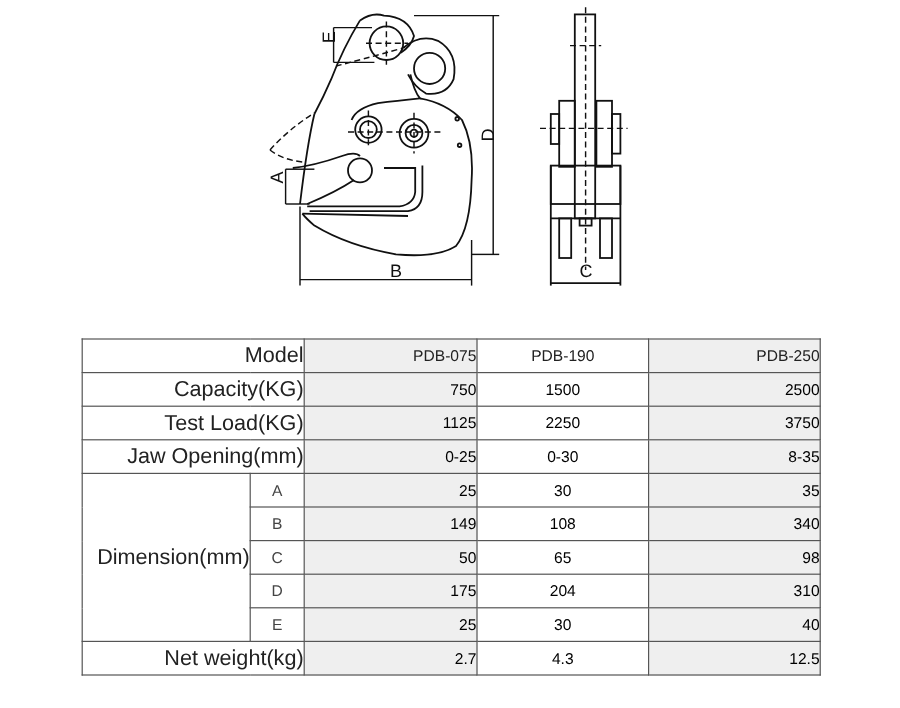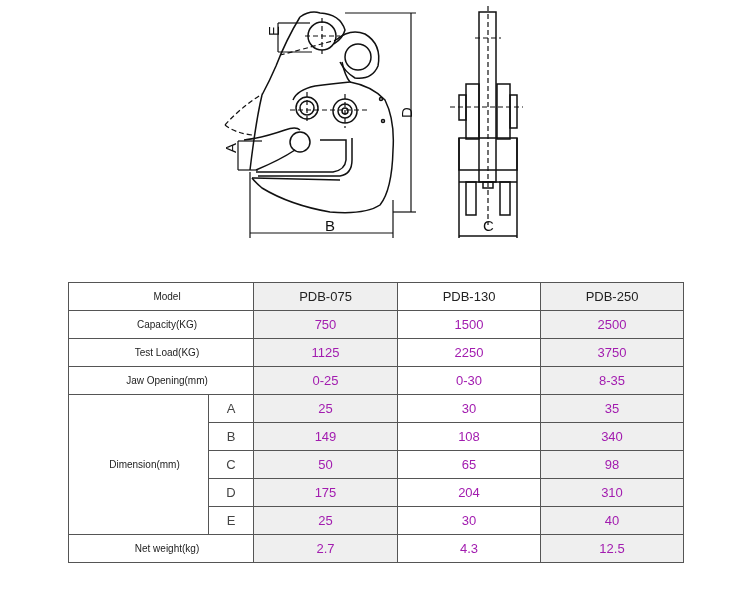--- a/index.html
+++ b/index.html
@@ -5,24 +5,24 @@
   html, body { margin:0; padding:0; background:#ffffff; }
   body { width:750px; height:590px; position:relative; overflow:hidden;
          font-family:"Liberation Sans", "DejaVu Sans", sans-serif; color:#333; }
   .drawing { position:absolute; left:0; top:0; width:750px; height:250px; }
   .drawing svg { position:absolute; left:0; top:0; }
   .dimlabel { font-family:"Liberation Sans", sans-serif; font-size:15px; fill:#111; }
 
   table.spec { position:absolute; left:68px; top:282px; border-collapse:collapse;
                width:615px; table-layout:fixed; }
   table.spec td { border:1.5px solid #555; height:27px; padding:0; font-size:13px;
-                  color:#a21caf; text-align:center; vertical-align:middle; line-height:27px; }
-  table.spec td.lbl { text-align:center; padding-left:12px; font-size:10px; color:#222; }
+                  color:#000000; text-align:center; vertical-align:middle; line-height:27px; }
+  table.spec td.lbl { text-align:right; padding-left:12px; font-size:18px; color:#222; }
   table.spec td.sub { text-align:center; font-size:13px; color:#444; }
-  table.spec td.gray { background:#efefef; }
+  table.spec td.gray { background:#efefef;text-align:right; }
   table.spec td.white { background:#ffffff; }
   table.spec tr.hdr td { color:#222; }
 </style>
 </head>
 <body>
 
 <div class="drawing">
   <svg width="750" height="250" viewBox="0 0 750 250">
     <g fill="none" stroke="#111" stroke-width="1.5">
 
@@ -117,21 +117,21 @@
     <col style="width:140px">
       <col style="width:45px">
       <col style="width:144px">
       <col style="width:143px">
       <col style="width:143px">
   </colgroup>
   <tbody>
       <tr class="hdr">
     <td class="lbl white" colspan="2">Model</td>
     <td class="gray">PDB-075</td>
-    <td class="white">PDB-130</td>
+    <td class="white">PDB-190</td>
     <td class="gray">PDB-250</td>
   </tr>
   <tr>
     <td class="lbl white" colspan="2">Capacity(KG)</td>
     <td class="gray">750</td>
     <td class="white">1500</td>
     <td class="gray">2500</td>
   </tr>
   <tr>
     <td class="lbl white" colspan="2">Test Load(KG)</td>

